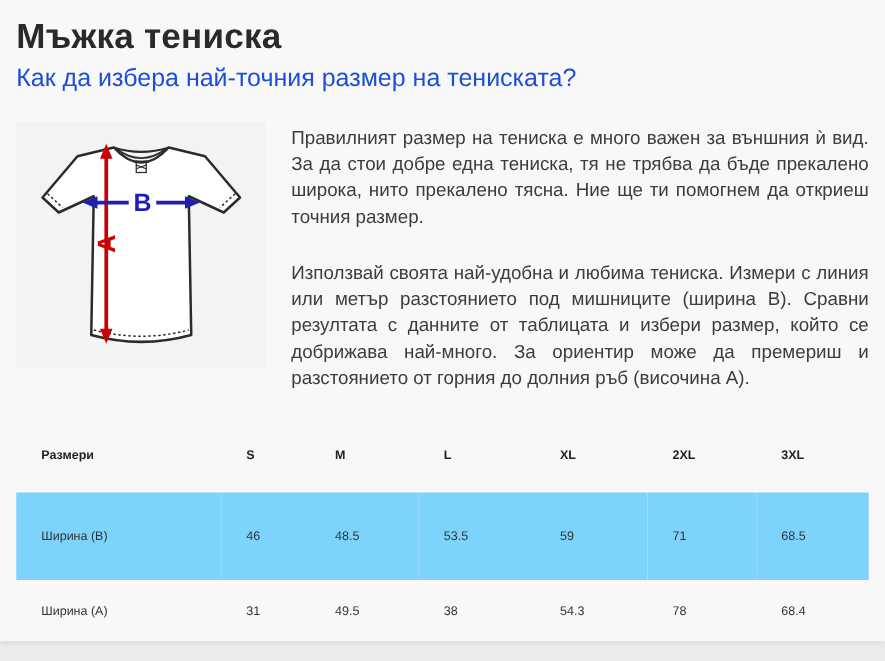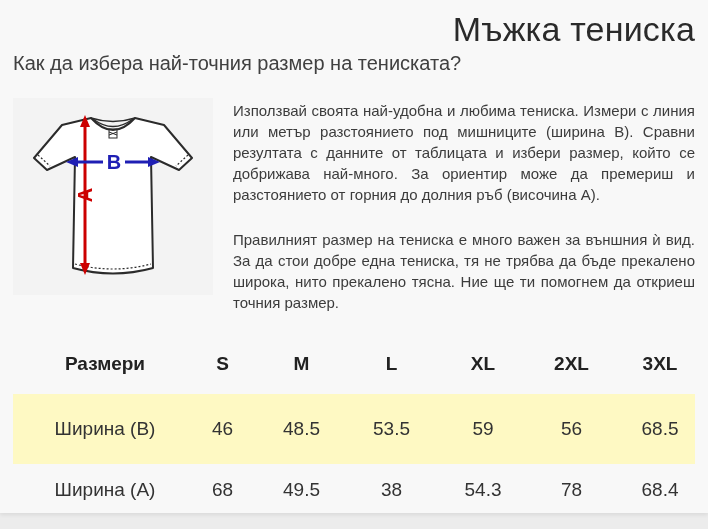--- a/index.html
+++ b/index.html
@@ -9,31 +9,30 @@
     background: #ececec;
     overflow: hidden;
   }
   .modal {
     width: 708px; height: 513px;
     background: #f8f8f8;
     padding: 12px 13px 0 13px;
     box-shadow: 0 2px 4px rgba(0,0,0,0.08);
   }
   .page-title {
-    font-size: 34px;
-    font-weight: 400;
+    font-size: 28px;
+    font-weight: 700;
     color: #2a2a2a;
     line-height: 34px;
     letter-spacing: 0.2px;
-    text-align: right;
   }
   .page-subtitle {
     font-size: 20px;
     font-weight: 400;
-    color: #404040;
+    color: #1d4ed8;
     line-height: 26px;
     margin-top: 4px;
   }
   .intro {
     display: flex;
     margin-top: 22px;
   }
   .diagram-box {
     width: 200px; height: 197px;
     background: #f3f3f3;
@@ -51,29 +50,29 @@
     text-align: justify;
   }
   .intro-text p + p { margin-top: 24px; }
   .size-table {
     width: 682px;
     margin-top: 21px;
     border-collapse: collapse;
     table-layout: fixed;
   }
   .size-table th, .size-table td {
-    text-align: center;
+    text-align: left;
     vertical-align: middle;
     padding: 0 0 0 20px;
-    font-size: 19px;
+    font-size: 10px;
   }
   .size-table thead tr { height: 60px; }
   .size-table th { font-weight: 700; color: #222222; }
   .size-table td { color: #333333; }
-  .row-width  { height: 70px; background: #fef9c3; }
+  .row-width  { height: 70px; background: #7dd3fc; }
   .row-length { height: 51px; background: transparent; }
 </style>
 </head>
 <body>
 
 <div class="modal">
 
   <h1 class="page-title">Мъжка тениска</h1>
   <div class="page-subtitle">Как да избера най-точния размер на тениската?</div>
 
@@ -111,22 +110,22 @@
           <line x1="62" y1="64" x2="90" y2="64" stroke="currentColor" stroke-width="3"></line>
           <line x1="112" y1="64" x2="138" y2="64" stroke="currentColor" stroke-width="3"></line>
           <polygon points="53,64 65,59 65,69" fill="currentColor"></polygon>
           <polygon points="147,64 135,59 135,69" fill="currentColor"></polygon>
           <text x="101" y="71" text-anchor="middle" font-size="20" font-weight="bold" fill="currentColor" stroke="none">B</text>
         </g>
       </svg>
     </div>
 
     <div class="intro-text">
+      <p>Правилният размер на тениска е много важен за външния ѝ вид. За да стои добре една тениска, тя не трябва да бъде прекалено широка, нито прекалено тясна. Ние ще ти помогнем да откриеш точния размер.</p>
       <p>Използвай своята най-удобна и любима тениска. Измери с линия или метър разстоянието под мишниците (ширина B). Сравни резултата с данните от таблицата и избери размер, който се добрижава най-много. За ориентир може да премериш и разстоянието от горния до долния ръб (височина A).</p>
-      <p>Правилният размер на тениска е много важен за външния ѝ вид. За да стои добре една тениска, тя не трябва да бъде прекалено широка, нито прекалено тясна. Ние ще ти помогнем да откриеш точния размер.</p>
     </div>
   </div>
 
   <table class="size-table">
     <colgroup>
       <col style="width:164px">
         <col style="width:71px">
         <col style="width:87px">
       <col style="width:93px">
         <col style="width:90px">
@@ -144,26 +143,26 @@
         <th>3XL</th>
       </tr>
     </thead>
     <tbody>
       <tr class="row-width">
         <td>Ширина (B)</td>
         <td>46</td>
         <td>48.5</td>
         <td>53.5</td>
         <td>59</td>
-        <td>56</td>
+        <td>71</td>
         <td>68.5</td>
       </tr>
       <tr class="row-length">
         <td>Ширина (A)</td>
-        <td>68</td>
+        <td>31</td>
         <td>49.5</td>
         <td>38</td>
         <td>54.3</td>
         <td>78</td>
         <td>68.4</td>
       </tr>
     </tbody>
   </table>
 
 </div>

